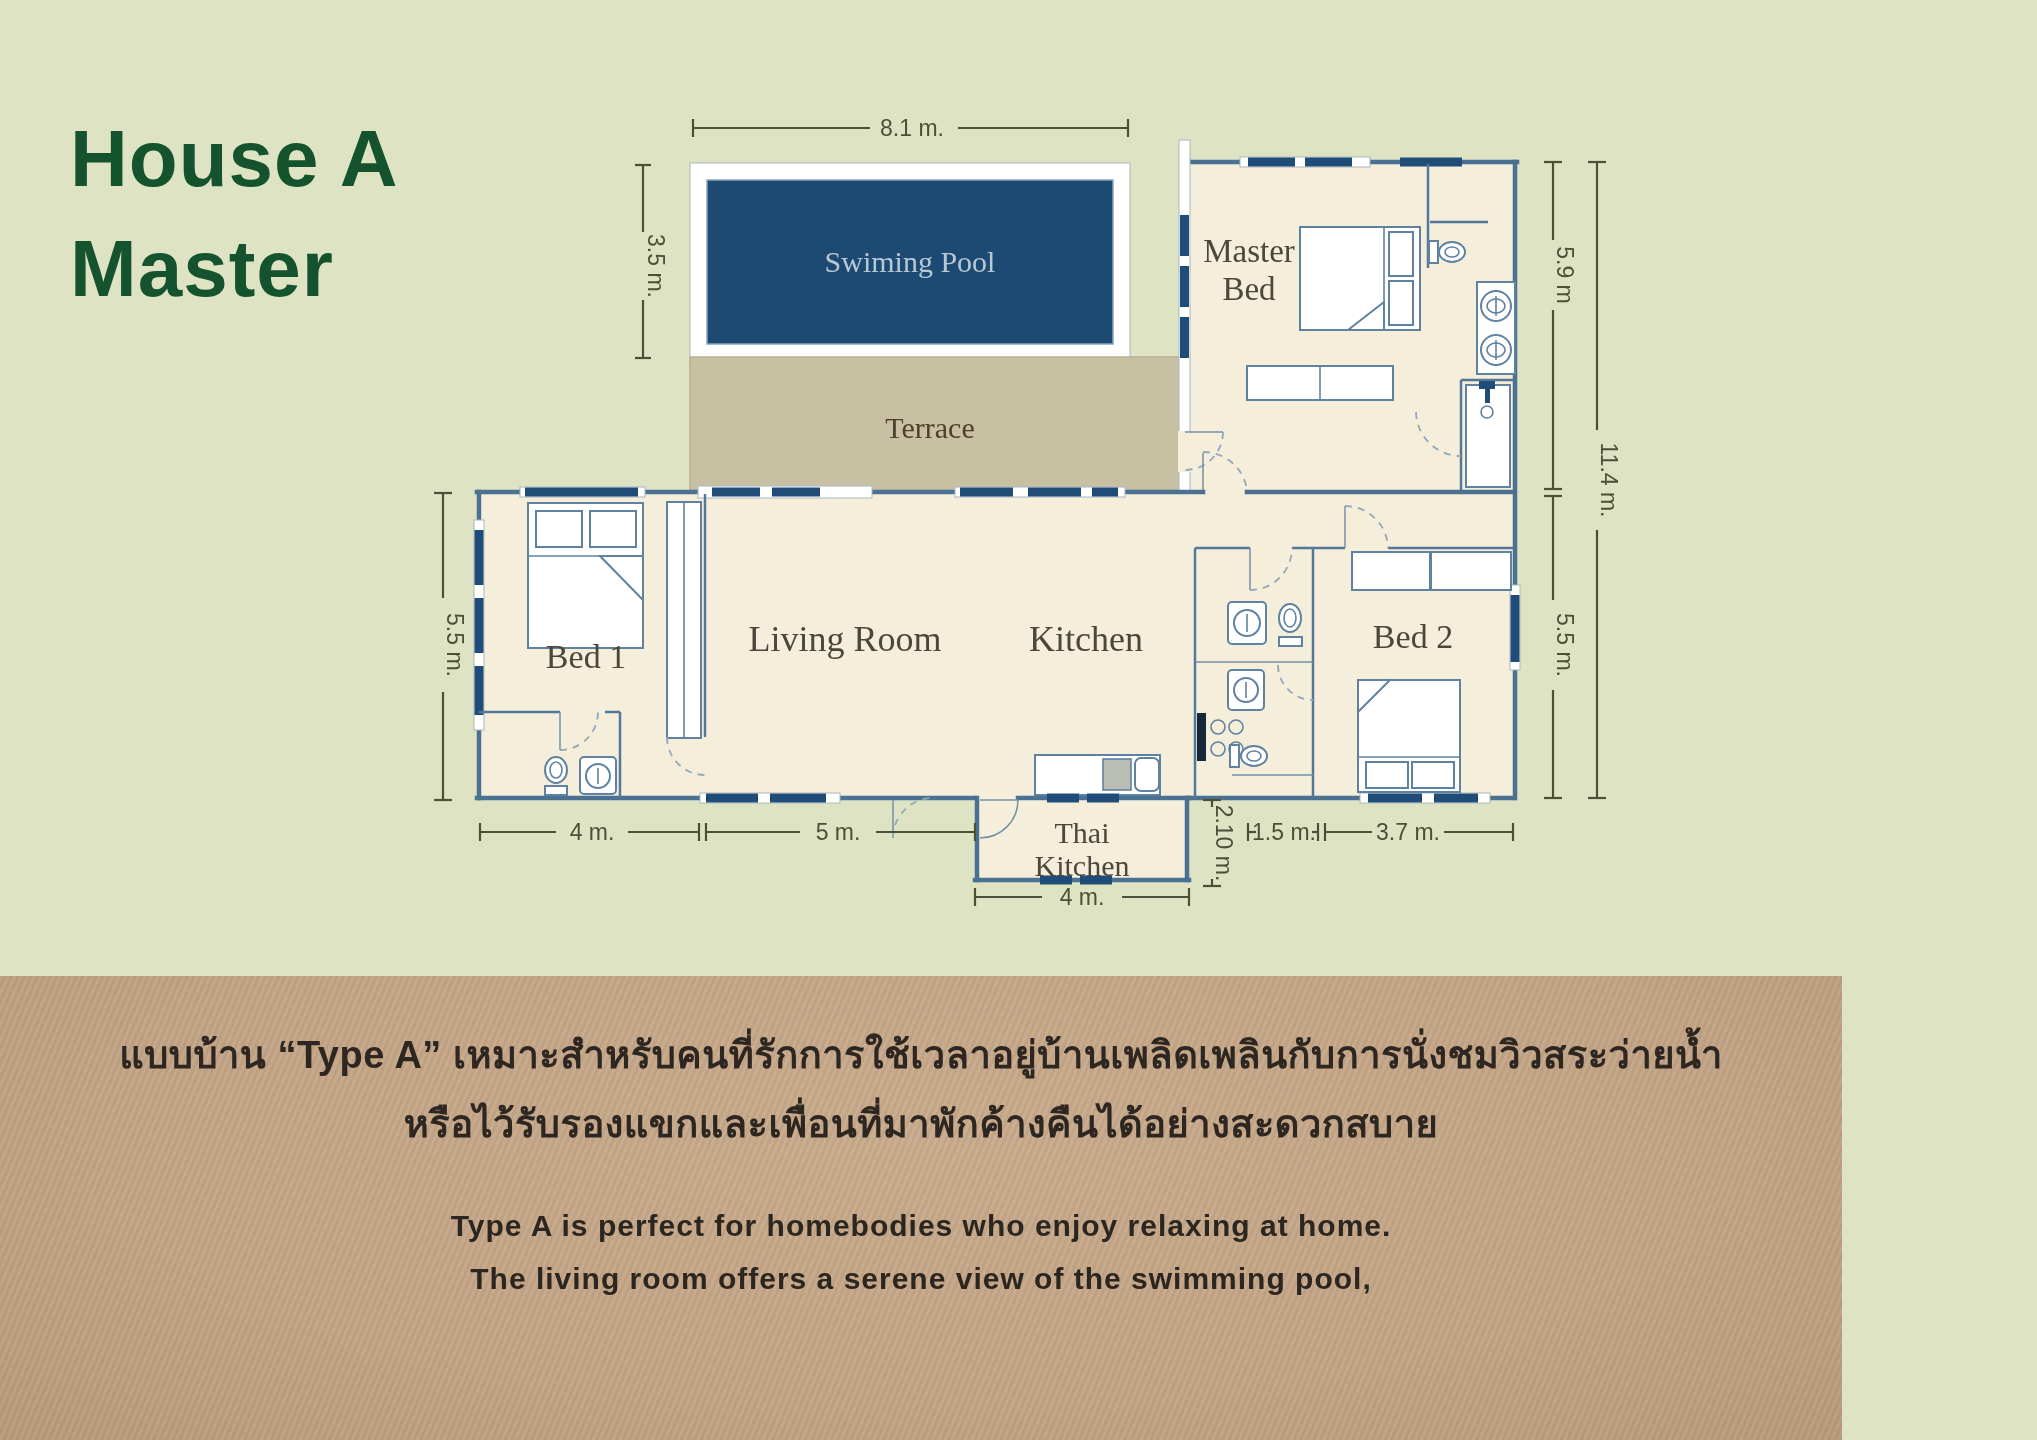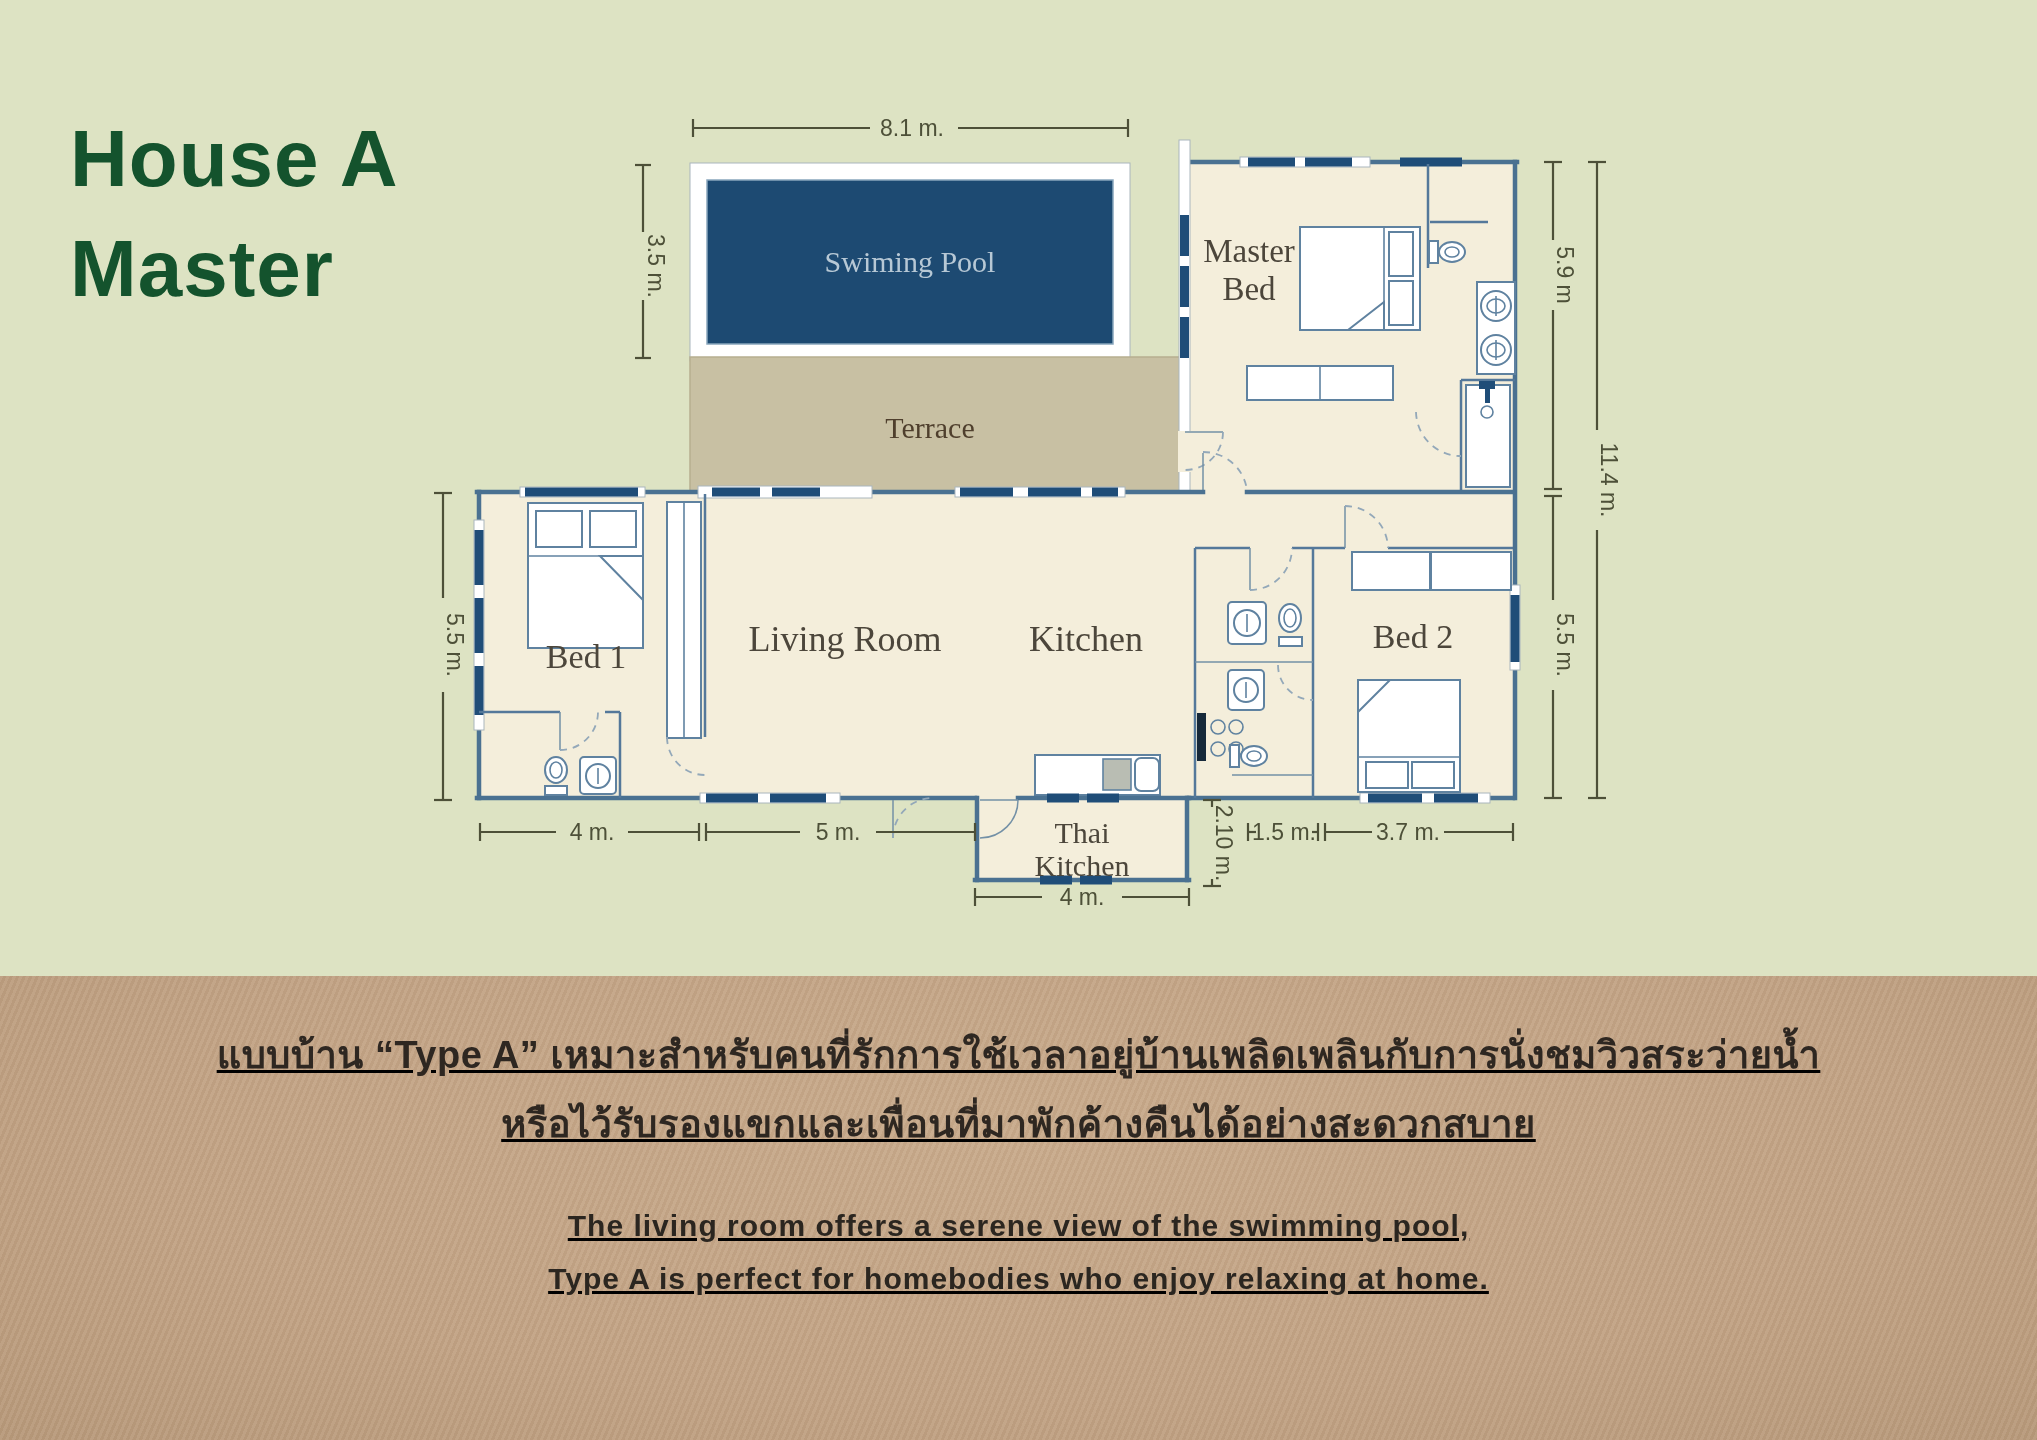--- a/index.html
+++ b/index.html
@@ -1,25 +1,25 @@
 <!DOCTYPE html>
 <html><head>
 <meta charset="utf-8">
 <style>
   html,body{margin:0;padding:0;}
   body{font-family:"Liberation Sans","DejaVu Sans",sans-serif;}
   .stage{position:relative;width:2037px;height:1440px;background:#dde3c3;overflow:hidden;}
   .plan-svg{position:absolute;left:0;top:0;}
   .title{position:absolute;left:70px;top:104px;font-size:80px;font-weight:bold;
          line-height:1.37;color:#14532d;letter-spacing:1px;}
-  .band{position:absolute;left:0;top:976px;width:2037px;height:464px;
+  .band{position:absolute;left:0;top:976px;width:1842px;height:464px;
         background:
           repeating-linear-gradient(113deg, rgba(255,255,255,0.045) 0 3px, rgba(92,64,40,0.05) 3px 6px),
           radial-gradient(ellipse at 50% 35%, #c9ab8c 0%, #c2a385 62%, #b89a7b 100%);
-        text-align:center;text-decoration:underline;}
+        text-align:center;}
   .thai-block{padding-top:54px;}
   .thai{margin:0 60px 18px 60px;font-size:38px;font-weight:bold;color:#2e2721;
         line-height:1.35;letter-spacing:0.5px;}
   .eng-block{padding-top:36px;}
   .eng{margin:0 40px 12px 40px;font-size:30px;font-weight:bold;color:#2b2620;
        line-height:1.38;letter-spacing:1px;}
   
   .rlabel{fill:#4c463b;font-family:"Liberation Serif","DejaVu Serif",serif;}
   .pool-label{fill:#b7c8d5;font-family:"Liberation Serif","DejaVu Serif",serif;font-size:30px;}
   .terrace-label{fill:#4f3f2d;font-family:"Liberation Serif","DejaVu Serif",serif;font-size:30px;}
@@ -347,18 +347,18 @@
     <div>House A</div>
     <div>Master</div>
   </div>
 
   <div class="band">
     <div class="thai-block">
       <p class="thai">แบบบ้าน “Type A” เหมาะสำหรับคนที่รักการใช้เวลาอยู่บ้านเพลิดเพลินกับการนั่งชมวิวสระว่ายน้ำ</p>
       <p class="thai">หรือไว้รับรองแขกและเพื่อนที่มาพักค้างคืนได้อย่างสะดวกสบาย</p>
     </div>
     <div class="eng-block">
+      <p class="eng">Type A is perfect for homebodies who enjoy relaxing at home.</p>
       <p class="eng">The living room offers a serene view of the swimming pool,</p>
-      <p class="eng">Type A is perfect for homebodies who enjoy relaxing at home.</p>
     </div>
   </div>
 
 </div>
 
 </body></html>

